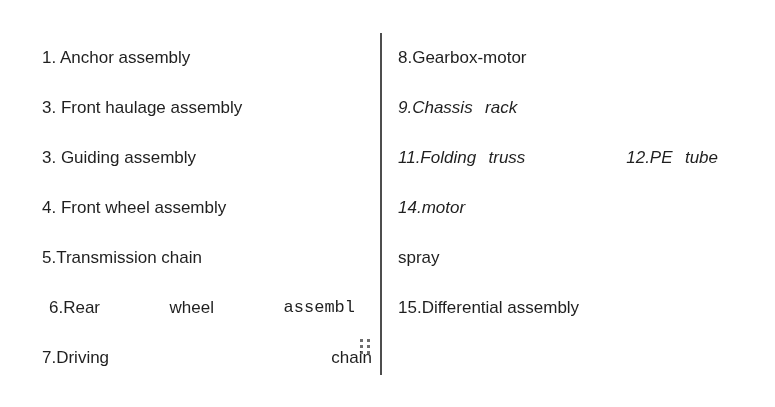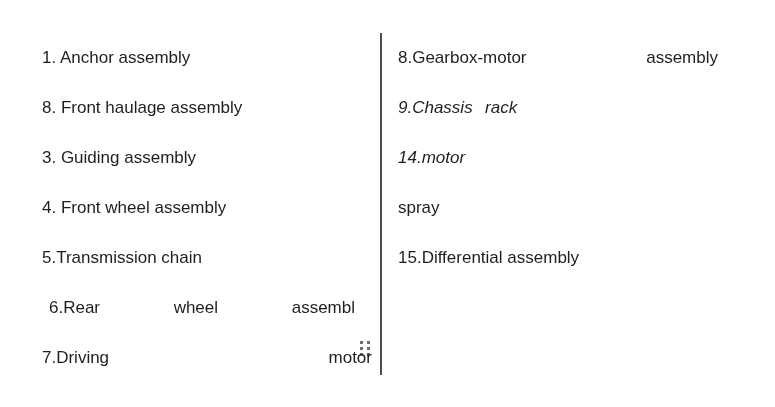--- a/index.html
+++ b/index.html
@@ -32,20 +32,21 @@
     white-space: pre;
   }
   .row.justify { justify-content: space-between; gap: 20px; }
   .row.indent  { padding-left: 7px; }
   .seg { display: inline-block; }
   .wsp { word-spacing: 0.45em; font-style: italic; }   
   .seg-with-icon {
     display: inline-flex;
     align-items: flex-start;
     gap: 3px;
+    font-family: Liberation Mono, monospace;
   }
   .divider {
     position: absolute;
     left: 380px;
     top: 33px;
     width: 2px;
     height: 342px;
     background: #4d4d4d;
   }
   .drag-handle {
@@ -59,21 +60,21 @@
 </head>
 <body>
 
 <div class="page">
 
   <div class="col col-left">
     <div class="row">
       <span class="seg">1. Anchor assembly</span>
     </div>
     <div class="row">
-      <span class="seg">8. Front haulage assembly</span>
+      <span class="seg">3. Front haulage assembly</span>
     </div>
     <div class="row">
       <span class="seg">3. Guiding assembly</span>
     </div>
     <div class="row">
       <span class="seg">4. Front wheel assembly</span>
     </div>
     <div class="row">
       <span class="seg">5.Transmission chain</span>
     </div>
@@ -91,33 +92,36 @@
               <rect x="9" y="9" width="3" height="3"></rect>
               <rect x="2" y="15" width="3" height="3"></rect>
               <rect x="9" y="15" width="3" height="3"></rect>
             </g>
           </svg>
         </span>
       </span>
     </div>
     <div class="row justify">
       <span class="seg">7.Driving</span>
-      <span class="seg">motor</span>
+      <span class="seg">chain</span>
     </div>
   </div>
 
   <div class="divider"></div>
 
   <div class="col col-right">
     <div class="row justify">
       <span class="seg">8.Gearbox-motor</span>
-      <span class="seg">assembly</span>
     </div>
     <div class="row justify">
       <span class="seg wsp">9.Chassis rack</span>
+    </div>
+    <div class="row justify">
+      <span class="seg wsp">11.Folding truss</span>
+      <span class="seg wsp">12.PE tube</span>
     </div>
     <div class="row justify">
       <span class="seg wsp">14.motor</span>
     </div>
     <div class="row">
       <span class="seg">spray</span>
     </div>
     <div class="row">
       <span class="seg">15.Differential assembly</span>
     </div>

